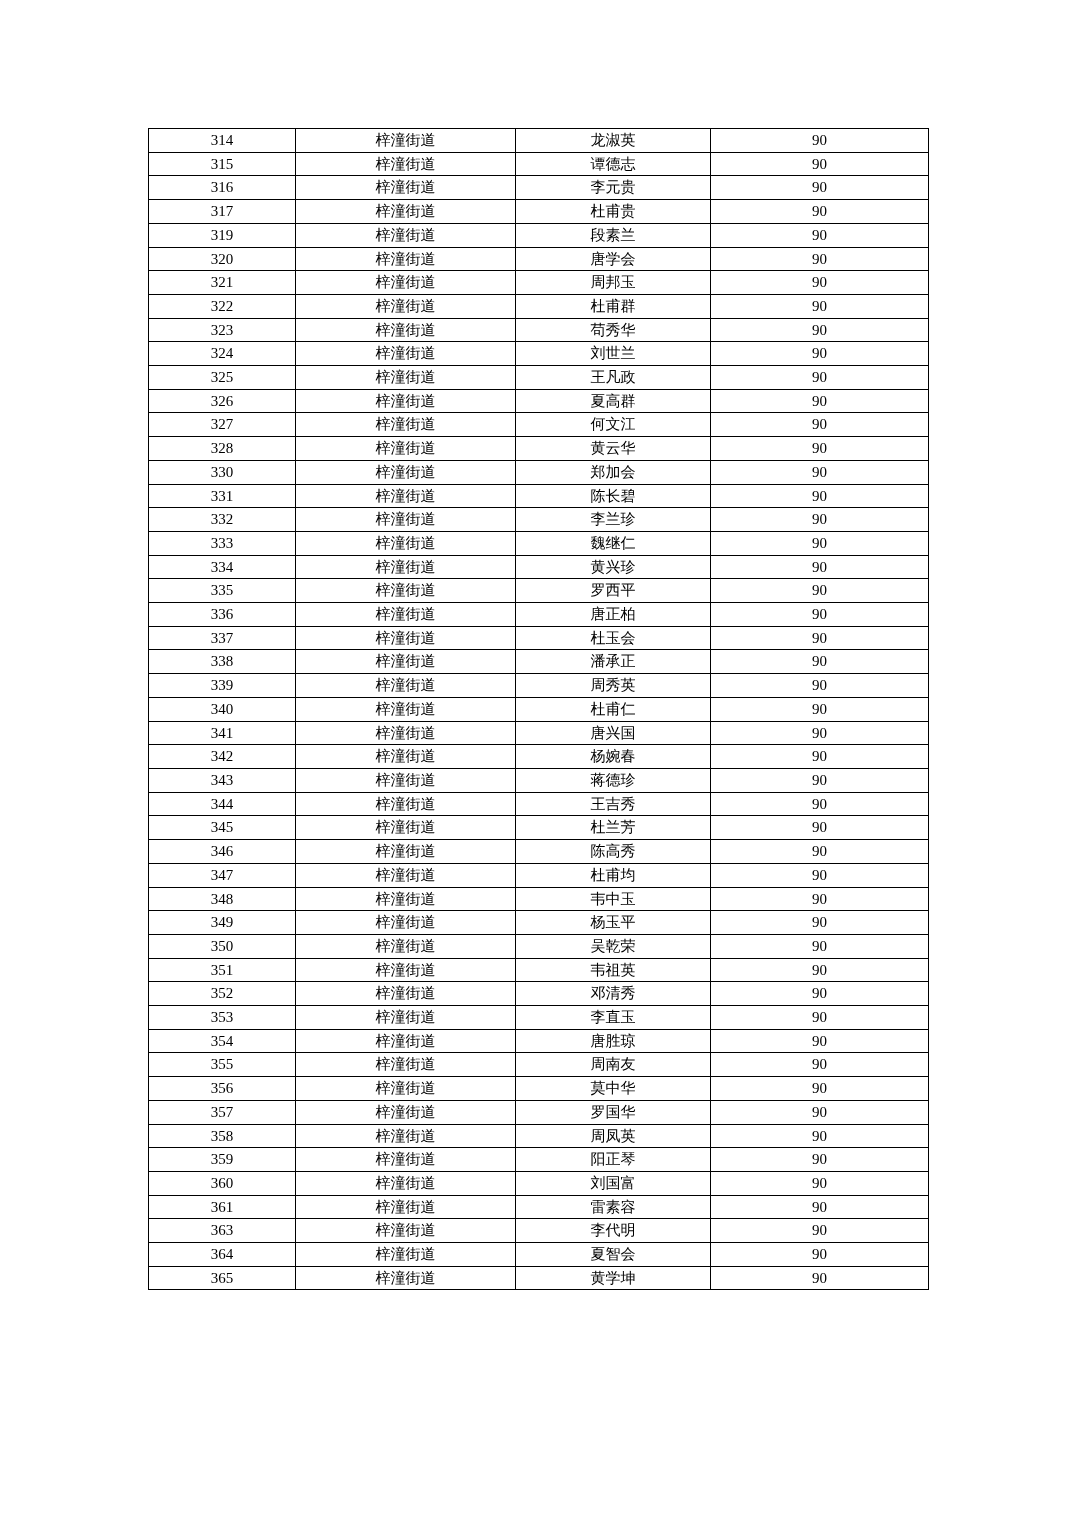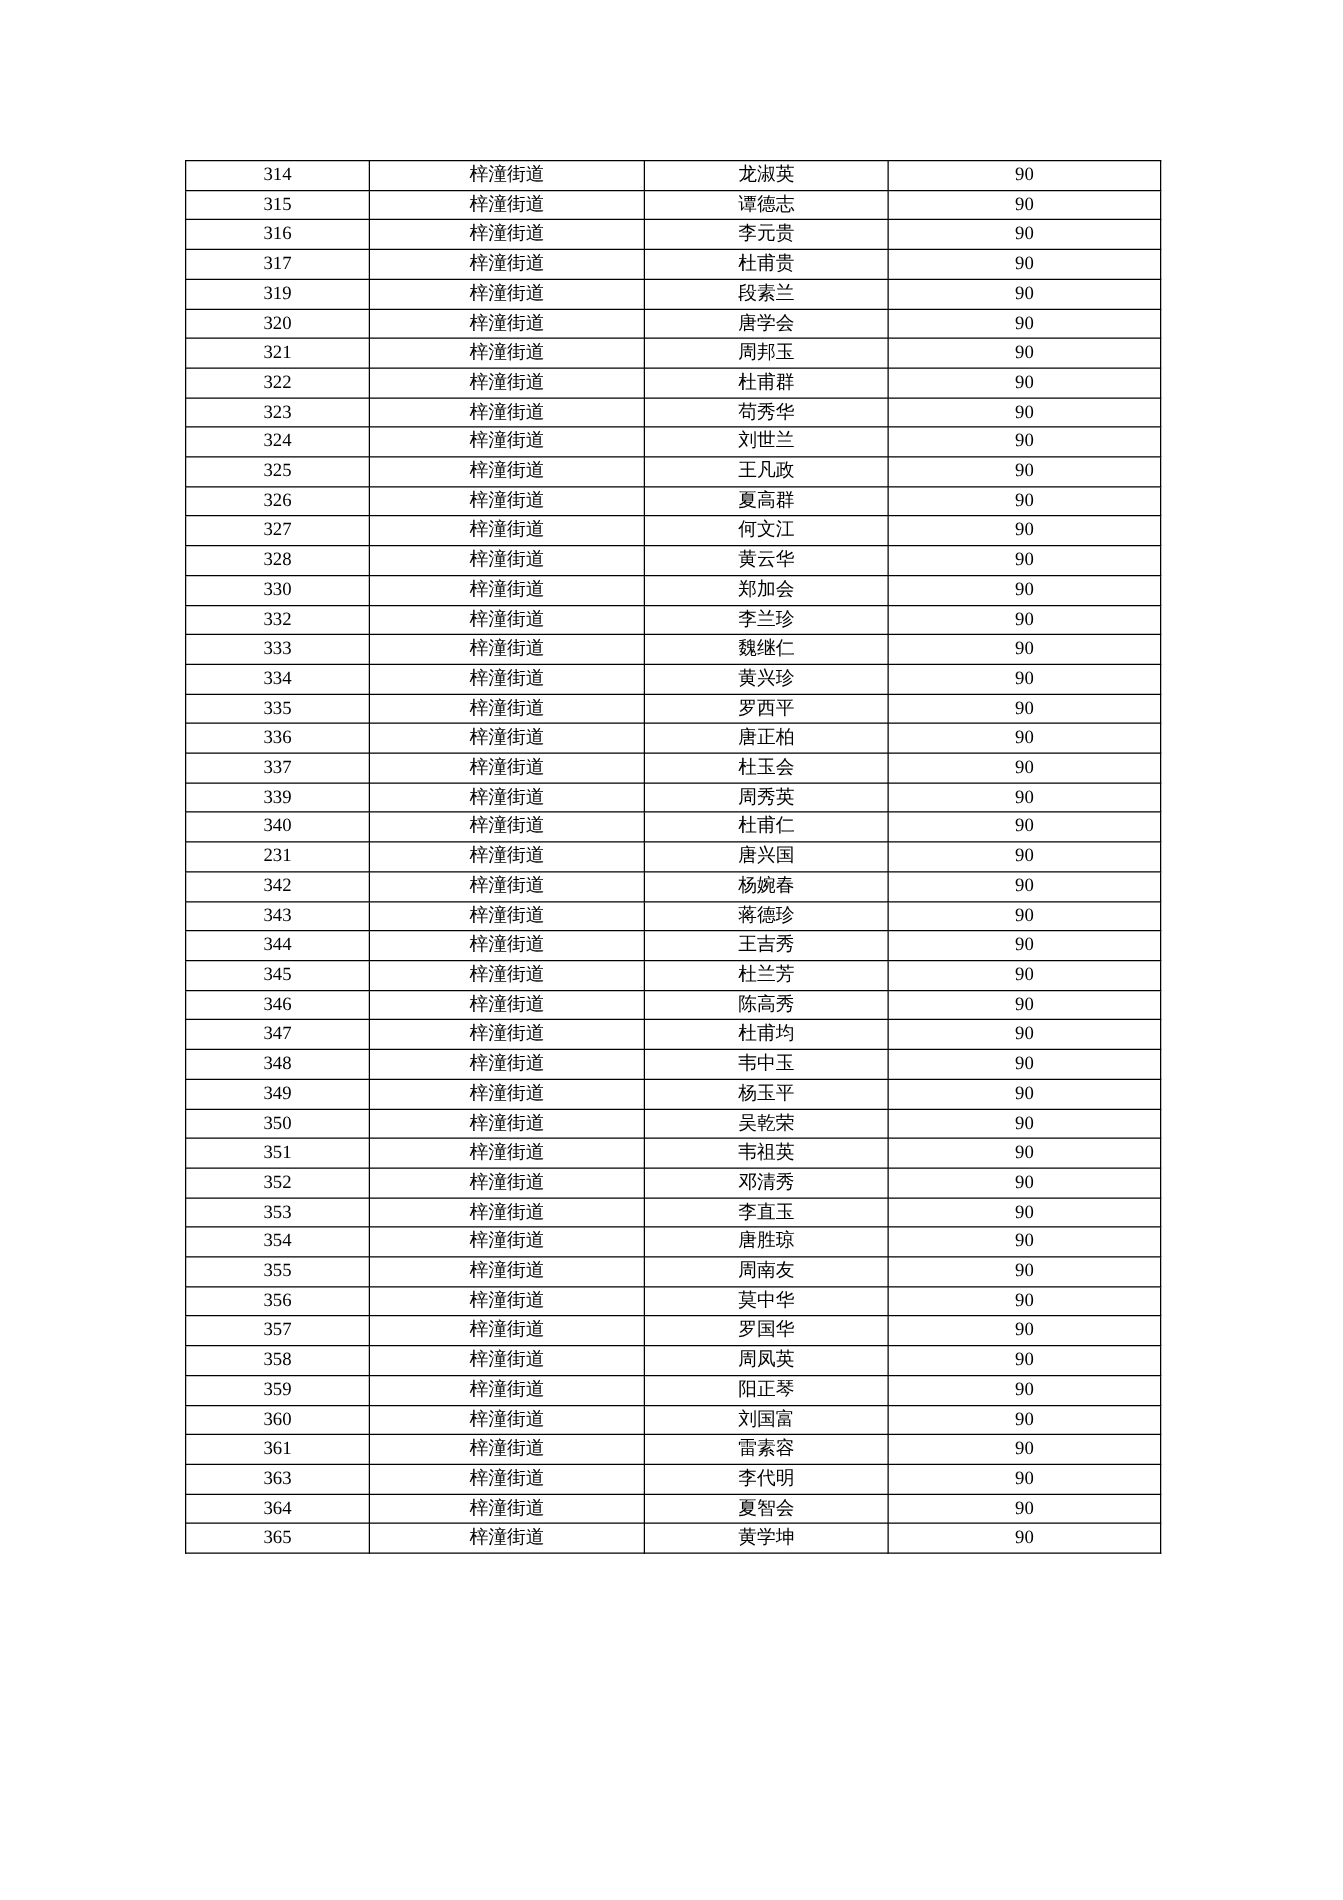--- a/index.html
+++ b/index.html
@@ -136,20 +136,26 @@
           <td>黄云华</td>
           <td>90</td>
         </tr>
         <tr>
           <td>330</td>
           <td>梓潼街道</td>
           <td>郑加会</td>
           <td>90</td>
         </tr>
         <tr>
+          <td>331</td>
+          <td>梓潼街道</td>
+          <td>陈长碧</td>
+          <td>90</td>
+        </tr>
+        <tr>
           <td>332</td>
           <td>梓潼街道</td>
           <td>李兰珍</td>
           <td>90</td>
         </tr>
         <tr>
           <td>333</td>
           <td>梓潼街道</td>
           <td>魏继仁</td>
           <td>90</td>
@@ -172,33 +178,39 @@
           <td>唐正柏</td>
           <td>90</td>
         </tr>
         <tr>
           <td>337</td>
           <td>梓潼街道</td>
           <td>杜玉会</td>
           <td>90</td>
         </tr>
         <tr>
+          <td>338</td>
+          <td>梓潼街道</td>
+          <td>潘承正</td>
+          <td>90</td>
+        </tr>
+        <tr>
           <td>339</td>
           <td>梓潼街道</td>
           <td>周秀英</td>
           <td>90</td>
         </tr>
         <tr>
           <td>340</td>
           <td>梓潼街道</td>
           <td>杜甫仁</td>
           <td>90</td>
         </tr>
         <tr>
-          <td>231</td>
+          <td>341</td>
           <td>梓潼街道</td>
           <td>唐兴国</td>
           <td>90</td>
         </tr>
         <tr>
           <td>342</td>
           <td>梓潼街道</td>
           <td>杨婉春</td>
           <td>90</td>
         </tr>

